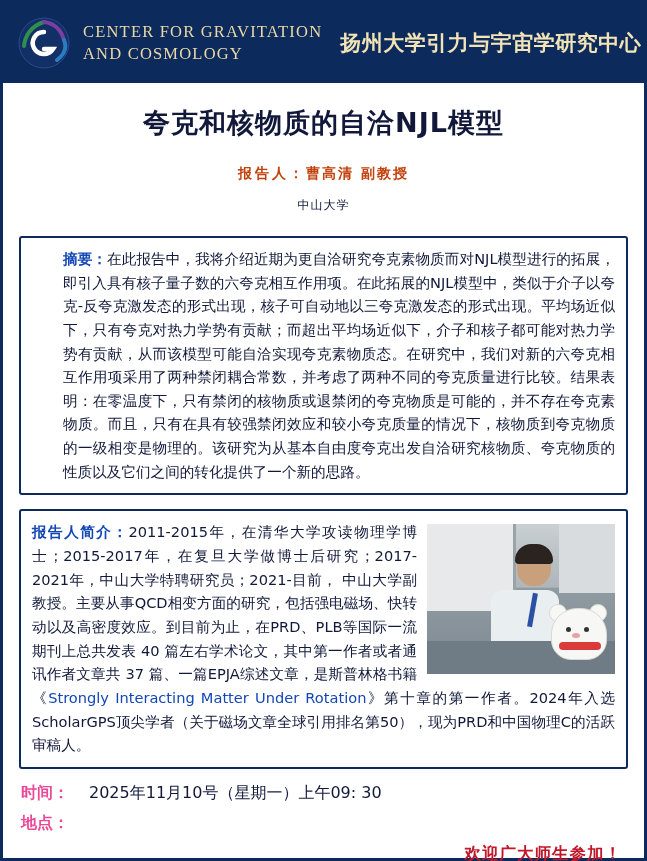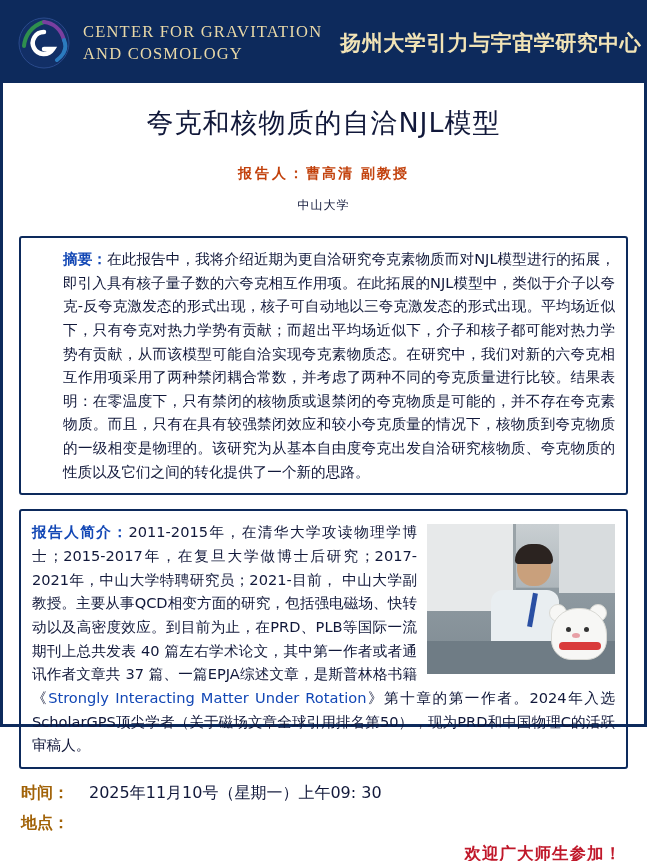--- a/index.html
+++ b/index.html
@@ -9,21 +9,21 @@
   body {
     width: 647px;
     height: 861px;
     background: #ffffff;
     font-family: "Liberation Sans", sans-serif;
     overflow: hidden;
   }
   .poster {
     position: relative;
     width: 647px;
-    height: 727px;
+    height: 861px;
     background: #ffffff;
     box-sizing: border-box;
     border: 3px solid #0d2a5c;
   }
   
   .header {
     position: relative;
     height: 80px;
     background: #0d2a5c;
     display: flex;
@@ -61,21 +61,21 @@
     white-space: nowrap;
     font-family: "DejaVu Sans", sans-serif;
   }
   
   .title-area {
     text-align: center;
     padding-top: 22px;
   }
   .main-title {
     font-size: 27px;
-    font-weight: normal;
+    font-weight: bold;
     color: #11183a;
     font-family: "DejaVu Sans", sans-serif;
     letter-spacing: 1px;
   }
   .speaker-line {
     margin-top: 24px;
     font-size: 14px;
     color: #c2410c;
     font-weight: bold;
     font-family: "DejaVu Sans", sans-serif;
@@ -262,21 +262,21 @@
     font-family: "DejaVu Sans", sans-serif;
   }
   .foot-row {
     display: flex;
     align-items: baseline;
     font-size: 16px;
     color: #11183a;
     margin-bottom: 9px;
   }
   .foot-label {
-    color: #a16207;
+    color: #ec4899;
     font-weight: bold;
     white-space: nowrap;
   }
   .foot-value {
     margin-left: 20px;
   }
   .welcome {
     text-align: right;
     color: #c0182a;
     font-weight: bold;

